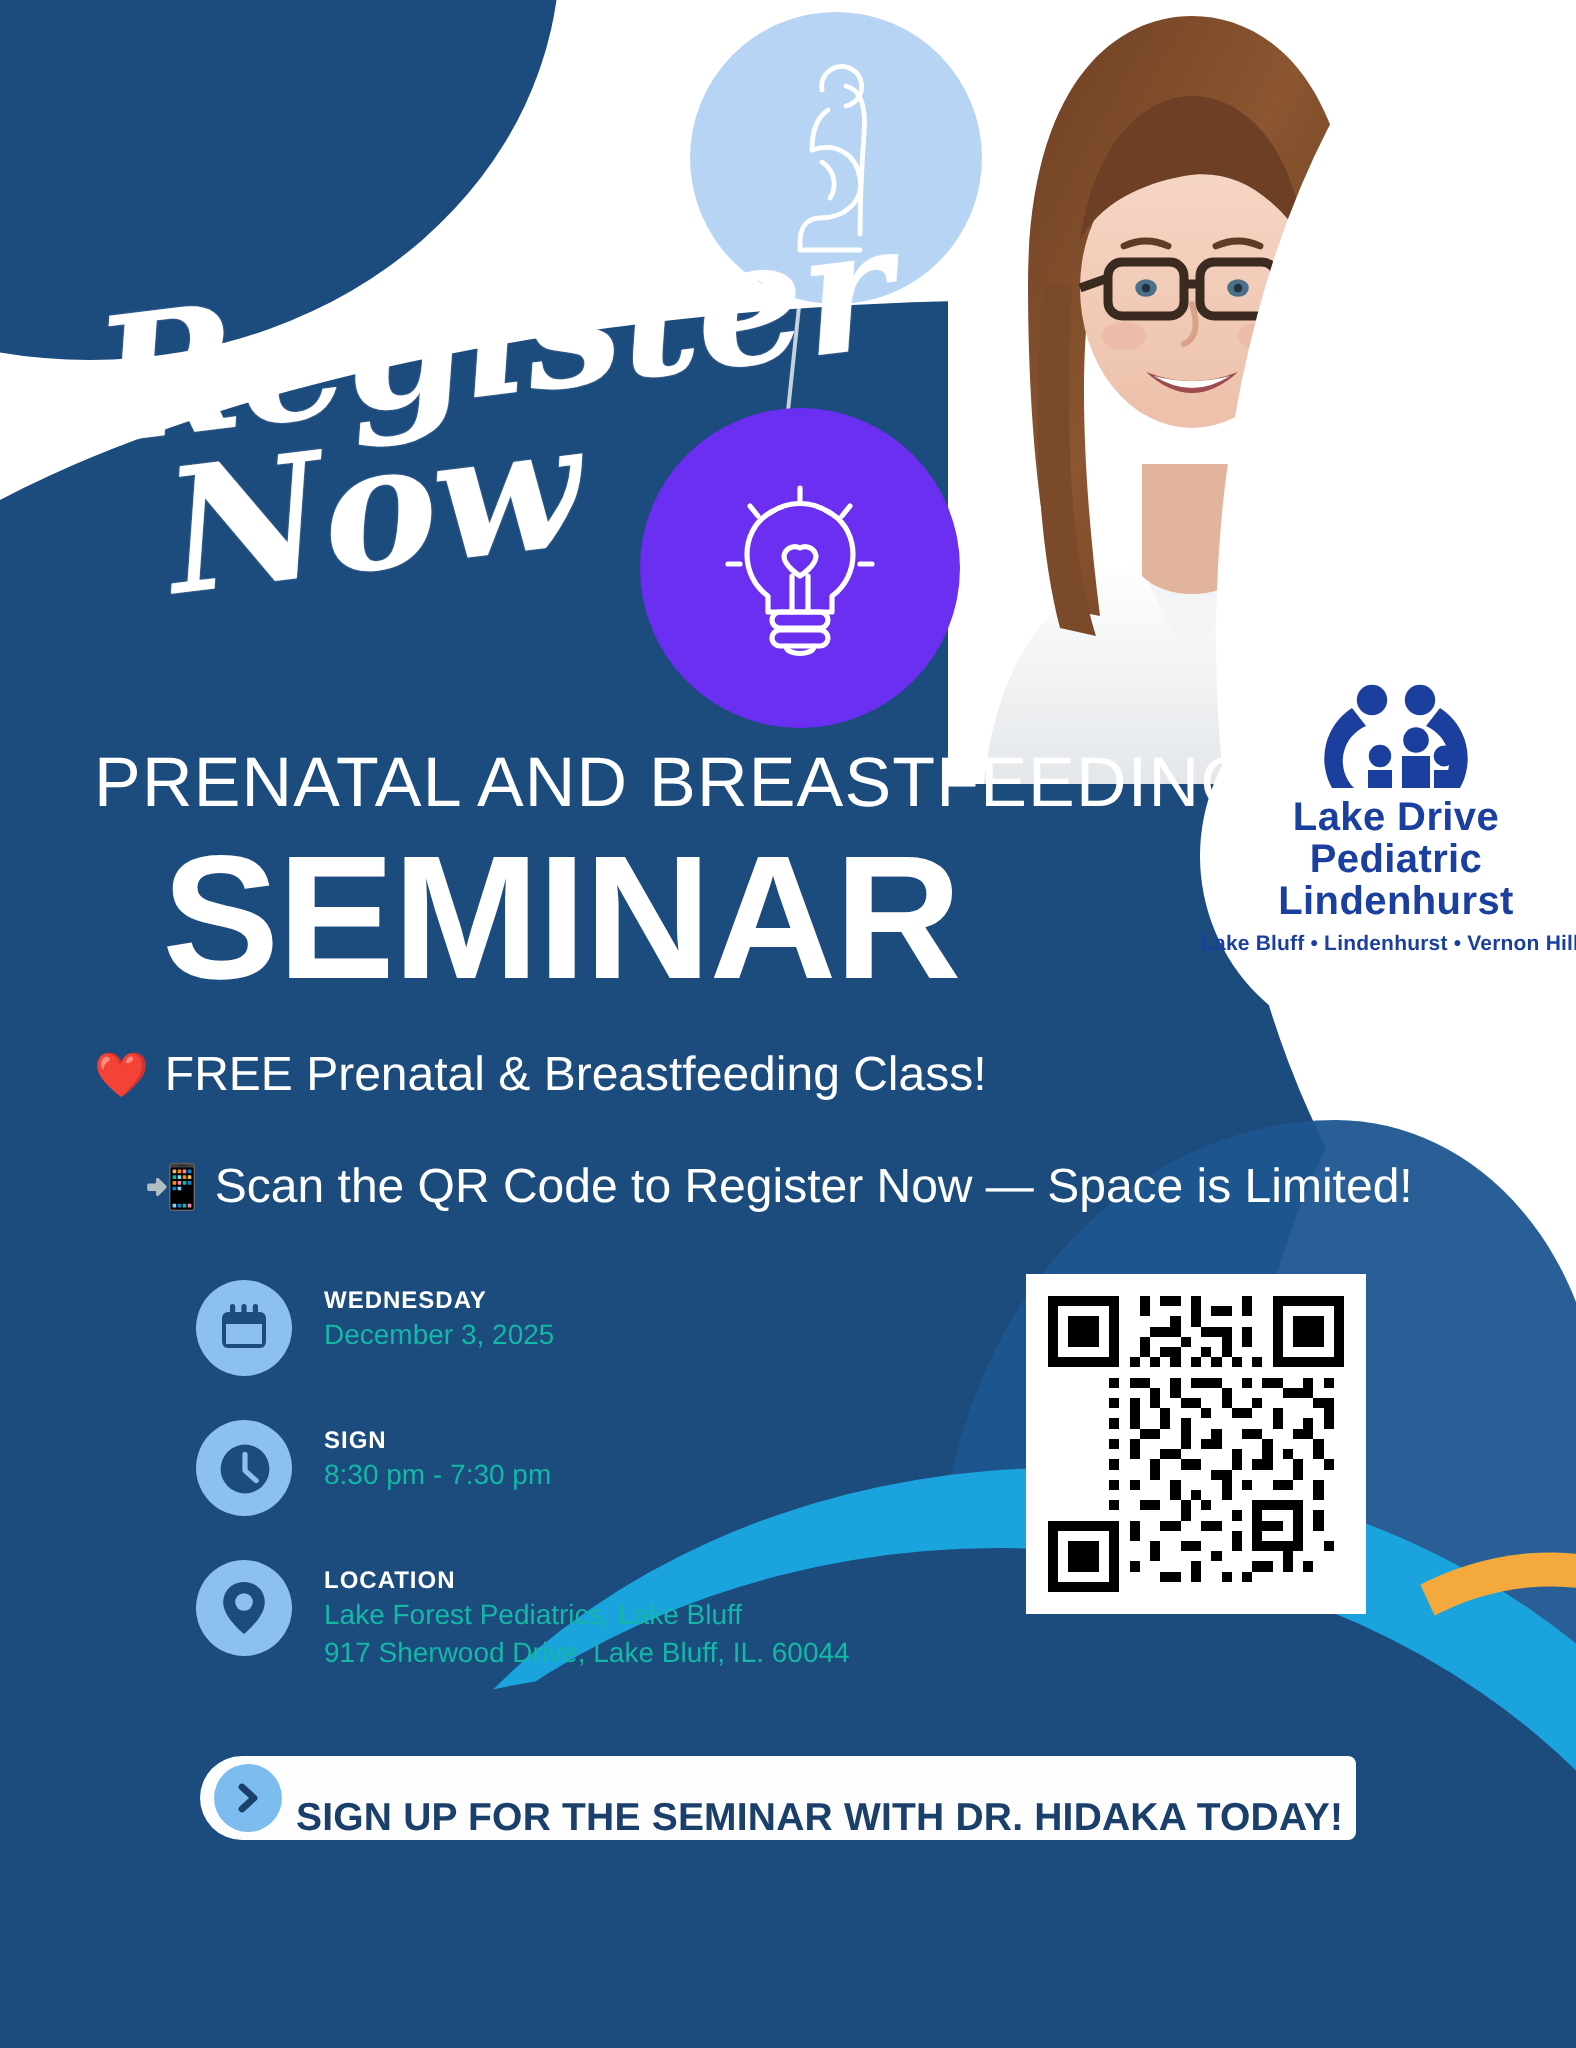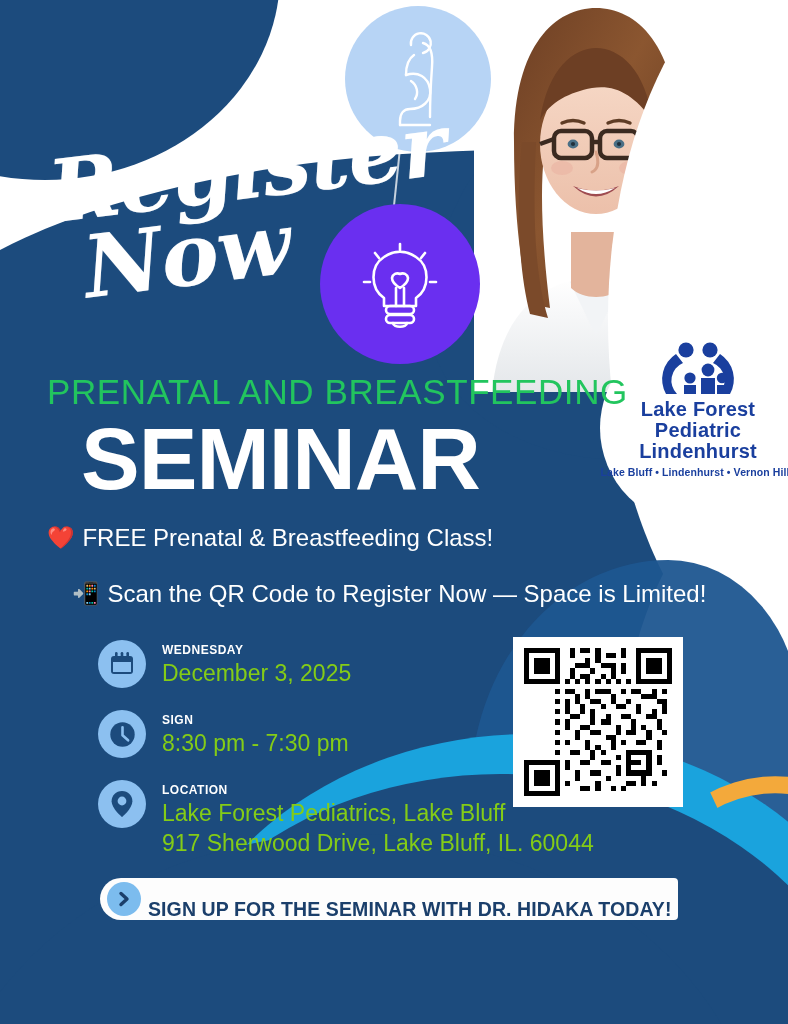--- a/index.html
+++ b/index.html
@@ -154,21 +154,21 @@
     font-size:86px; line-height:.92;
     transform:rotate(-7deg);
     text-shadow:0 0 1px rgba(255,255,255,.4);
     letter-spacing:-1px;
   }
   .script .l2{ display:block; margin-left:26px; }
 
   
   .kicker{
     position:absolute; left:47px; top:372px;
-    color:#22c55e; font-size:35px; letter-spacing:.6px;
+    color:#ffffff; font-size:35px; letter-spacing:.6px;
     font-weight:400;
   }
   .title{
     position:absolute; left:44px; top:415px;
     color:#fff; font-size:88px; font-weight:bold;
     letter-spacing:-1px; line-height:1;margin-left:37px;
   }
 
   
   .bullet{
@@ -189,21 +189,21 @@
     width:48px; height:48px; flex:0 0 48px;
     border-radius:50%; background:#8cc0f0;
     display:flex; align-items:center; justify-content:center;
   }
   .info-txt{ padding-top:3px; }
   .info-label{
     color:#fff; font-weight:bold; font-size:12px;
     letter-spacing:.5px;
   }
   .info-val{
-    color:#84cc16; font-size:23px; line-height:1.22;
+    color:#14b8a6; font-size:14px; line-height:1.22;
     margin-top:2px;
   }
 
   
   .qr-wrap{
     position:absolute; left:513px; top:637px;
     width:170px; height:170px;
     background:#ffffff; padding:11px;
   }
   .qr-wrap svg{ width:100%; height:100%; display:block; }
@@ -350,21 +350,21 @@
         <circle cx="58" cy="8" r="7.6"></circle>
         <circle cx="56" cy="28" r="6.4"></circle>
         <rect x="49" y="36" width="14" height="16"></rect>
         <circle cx="38" cy="36" r="5.6"></circle>
         <rect x="32" y="43" width="12" height="9"></rect>
         <circle cx="70" cy="36" r="5.2"></circle>
         <rect x="65" y="43" width="10" height="9"></rect>
       </g>
     </svg>
     <div class="logo-name">
-      <span>Lake Forest</span><br>
+      <span>Lake Drive</span><br>
       <span>Pediatric Lindenhurst</span>
     </div>
     <div class="logo-sub">Lake Bluff  •  Lindenhurst  •  Vernon Hills</div>
   </div>
 
   <div class="script">
     <span>Register</span>
     <span class="l2">Now</span>
   </div>
 

